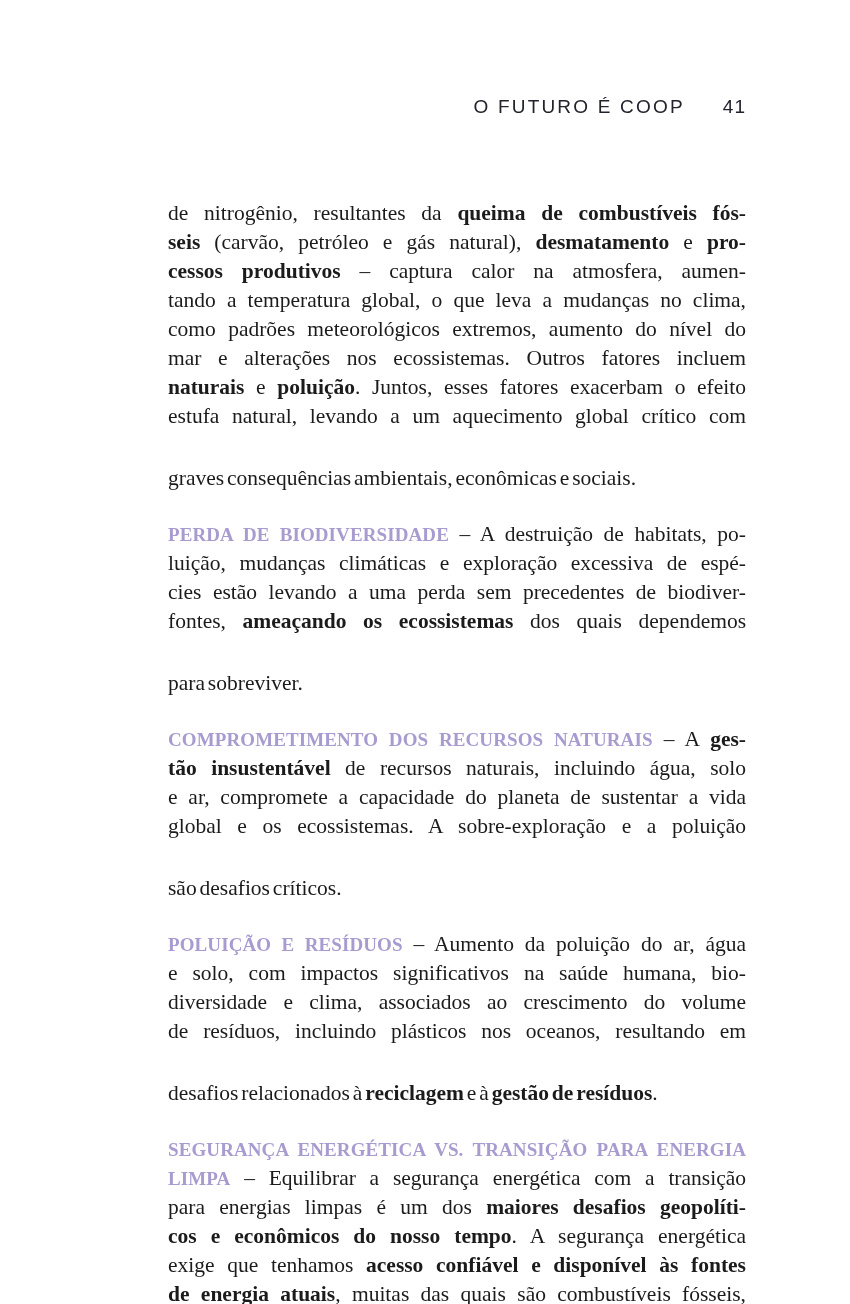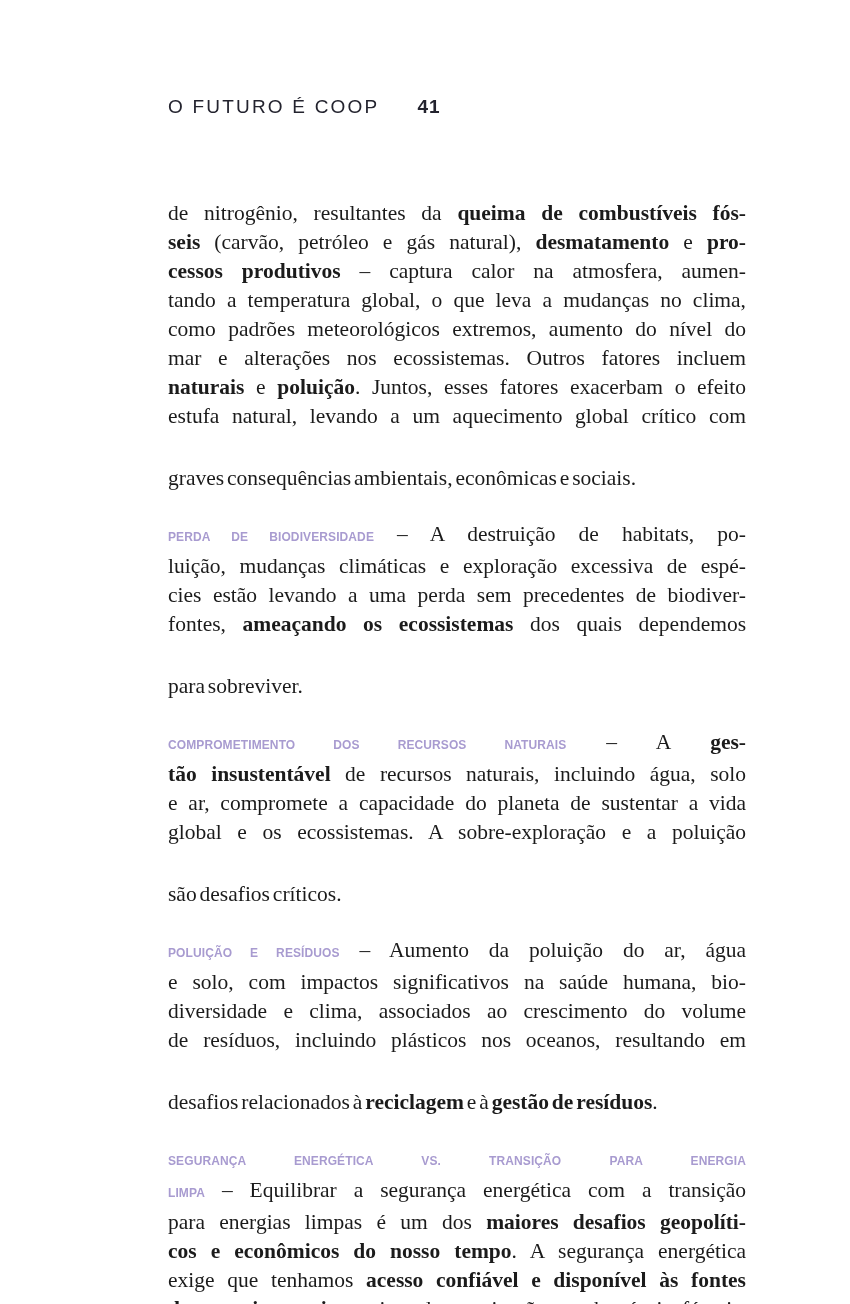--- a/index.html
+++ b/index.html
@@ -11,30 +11,31 @@
     background: var(--page-bg, #ffffff);
     overflow: hidden;
     font-family: "Liberation Serif", serif;
   }
   .running-header {
     position: absolute;
     left: 168px;
     top: 96px;
     width: 578px;
     display: flex;
+    justify-content: flex-end;
     align-items: baseline;
     gap: 38px;
     font-family: "Liberation Sans", sans-serif;
     font-weight: 400;
     font-size: 19px;
     letter-spacing: 2.2px;
     color: var(--header-color, #23232e);
     white-space: nowrap;
   }
-  .header-pagenum { letter-spacing: 1px; font-weight: bold; }
+  .header-pagenum { letter-spacing: 1px; }
   .content {
     position: absolute;
     left: 168px;
     top: 199px;
     width: 578px;
     font-family: "Liberation Serif", serif;
     font-size: 21.5px;
     line-height: 29px;
     color: var(--body-color, #1b1b1b);
   }
@@ -42,23 +43,23 @@
   .paragraph:last-child { margin-bottom: 12px; }
   .line {
     text-align: justify;
     text-align-last: justify;
     text-justify: inter-word;
     word-spacing: -2.5px;
   }
   .line.last { text-align-last: left; margin-top: 33px; }
   .bold { font-weight: bold; }
   .heading {
-    font-family: Liberation Sans, sans-serif;
+    font-family: Liberation Serif, serif;
     font-weight: 700;
-    font-size: 12px;
+    font-size: 19px;
     letter-spacing: 0.1px;
     color: var(--heading-color, #a89bd0);
   }
 </style>
 </head>
 <body>
 
 <div class="page">
   <div class="running-header">
     <span class="header-title">O FUTURO É COOP</span>

